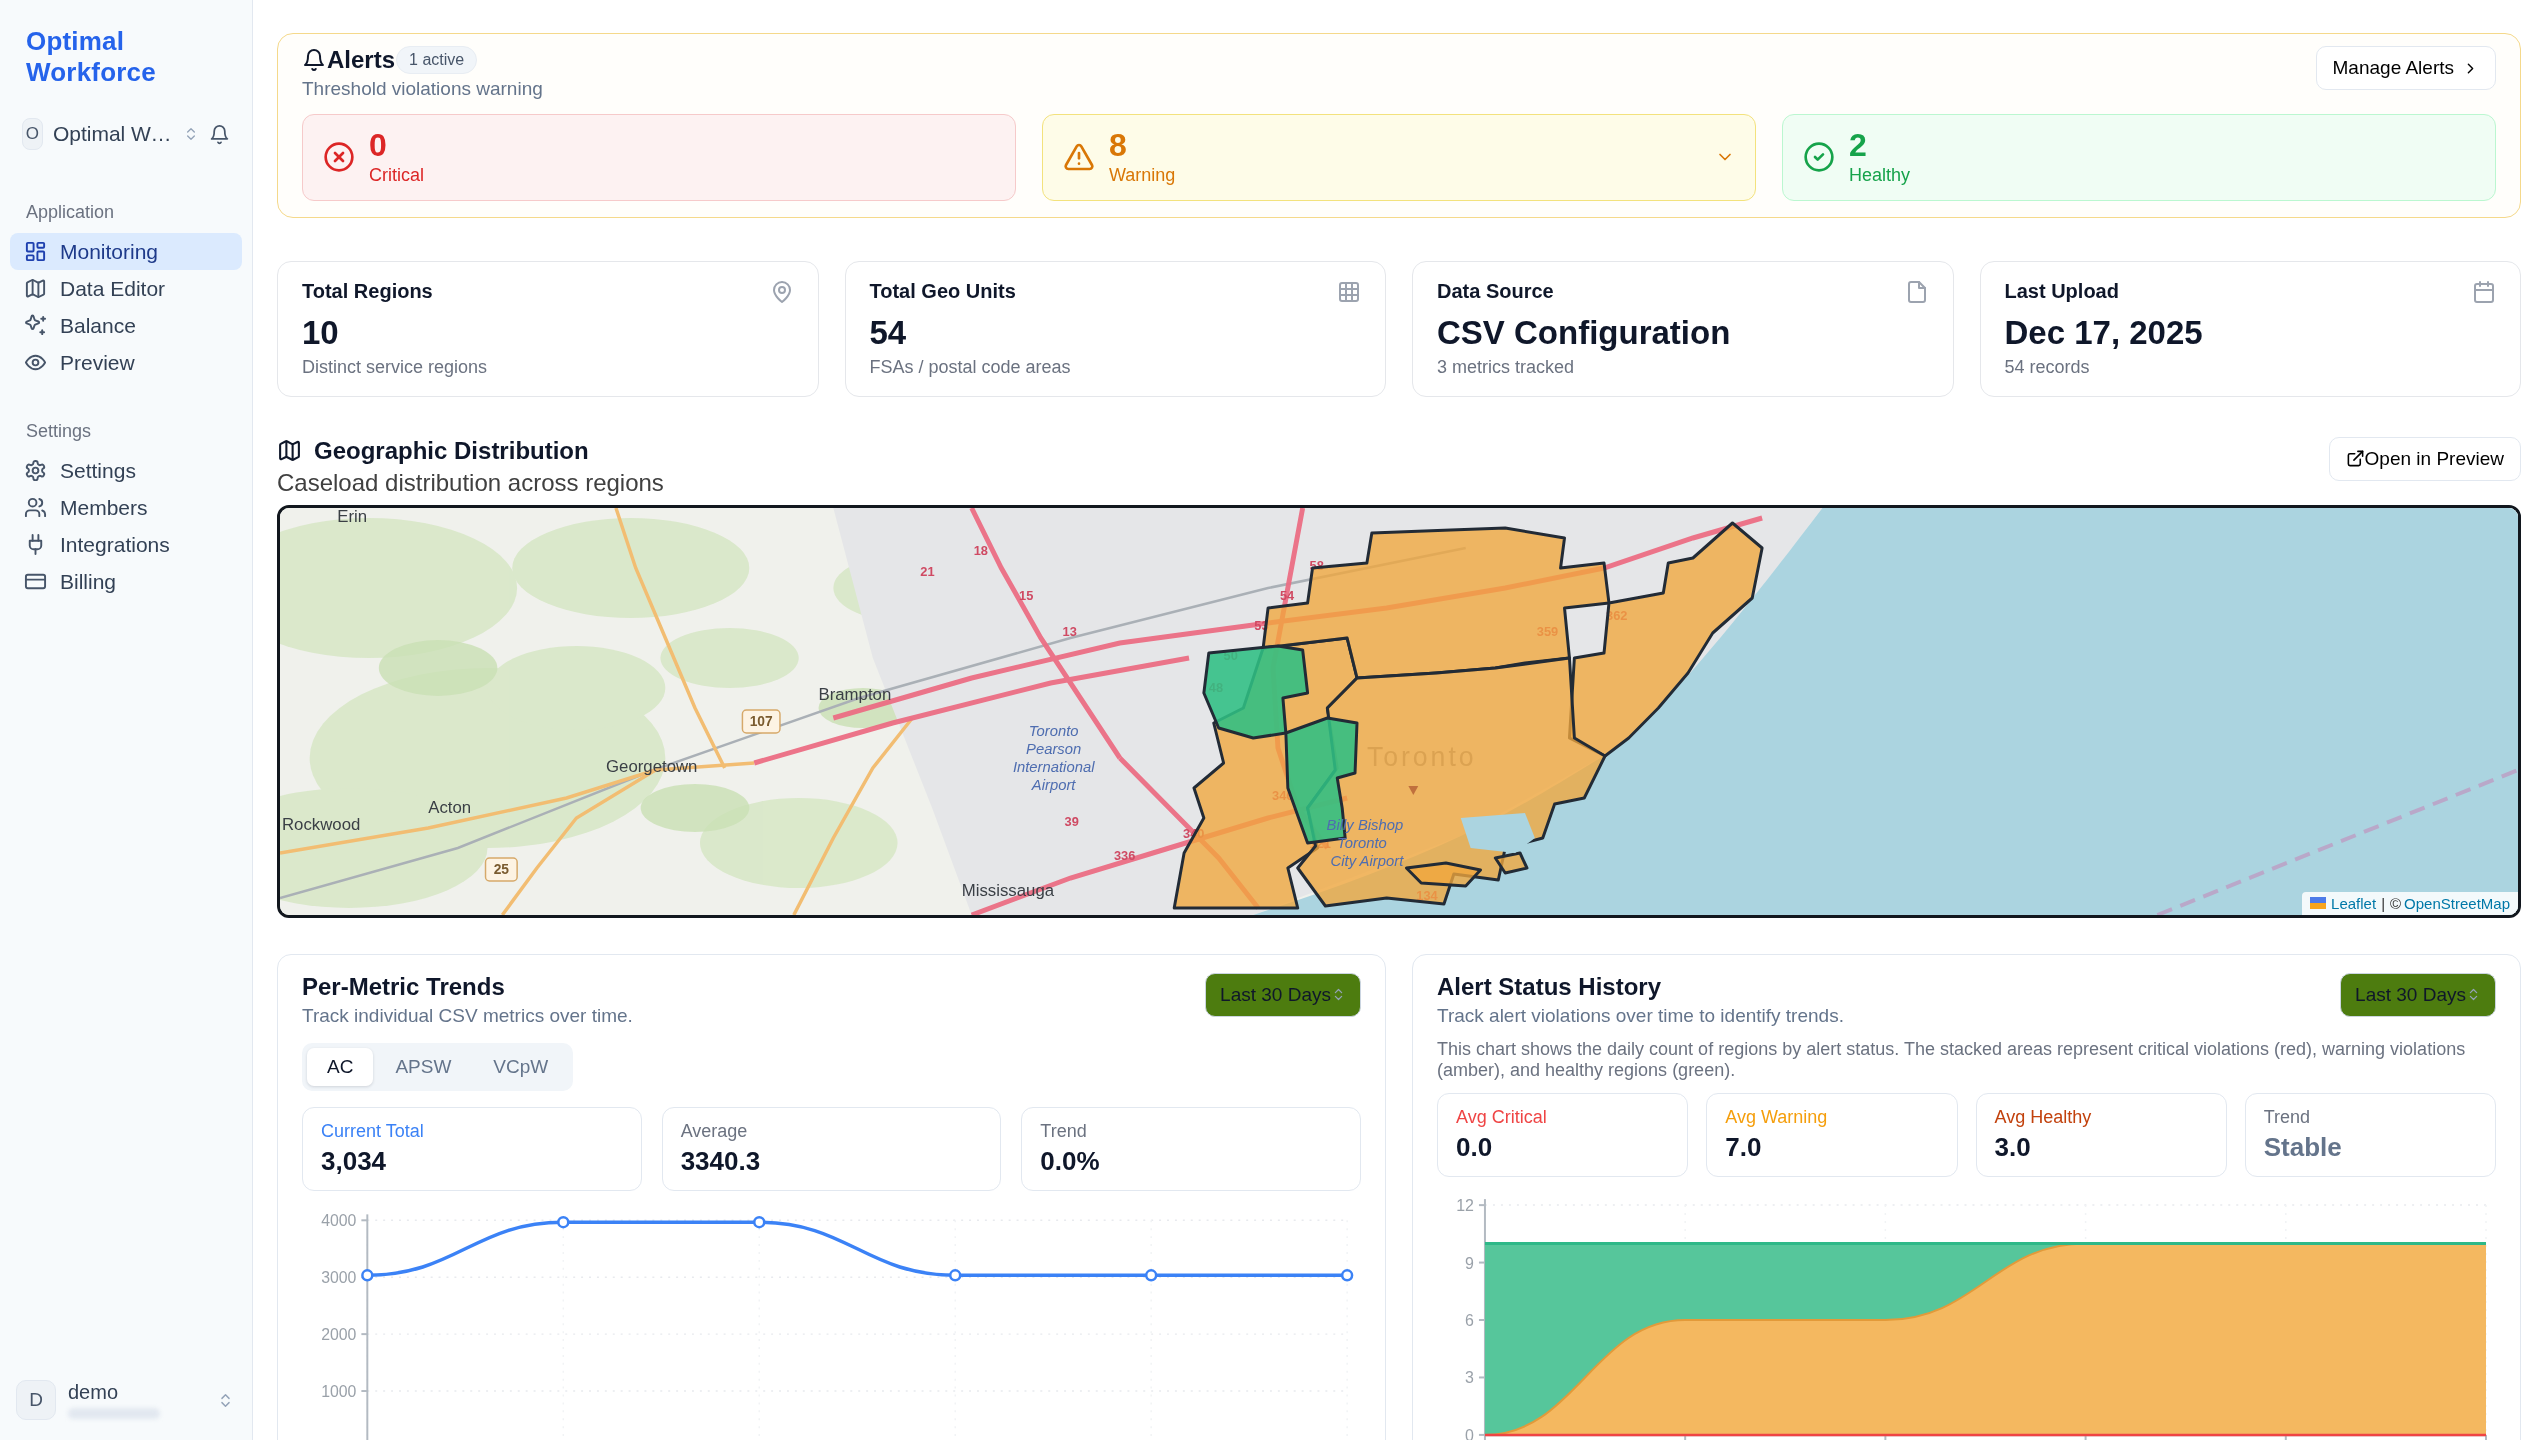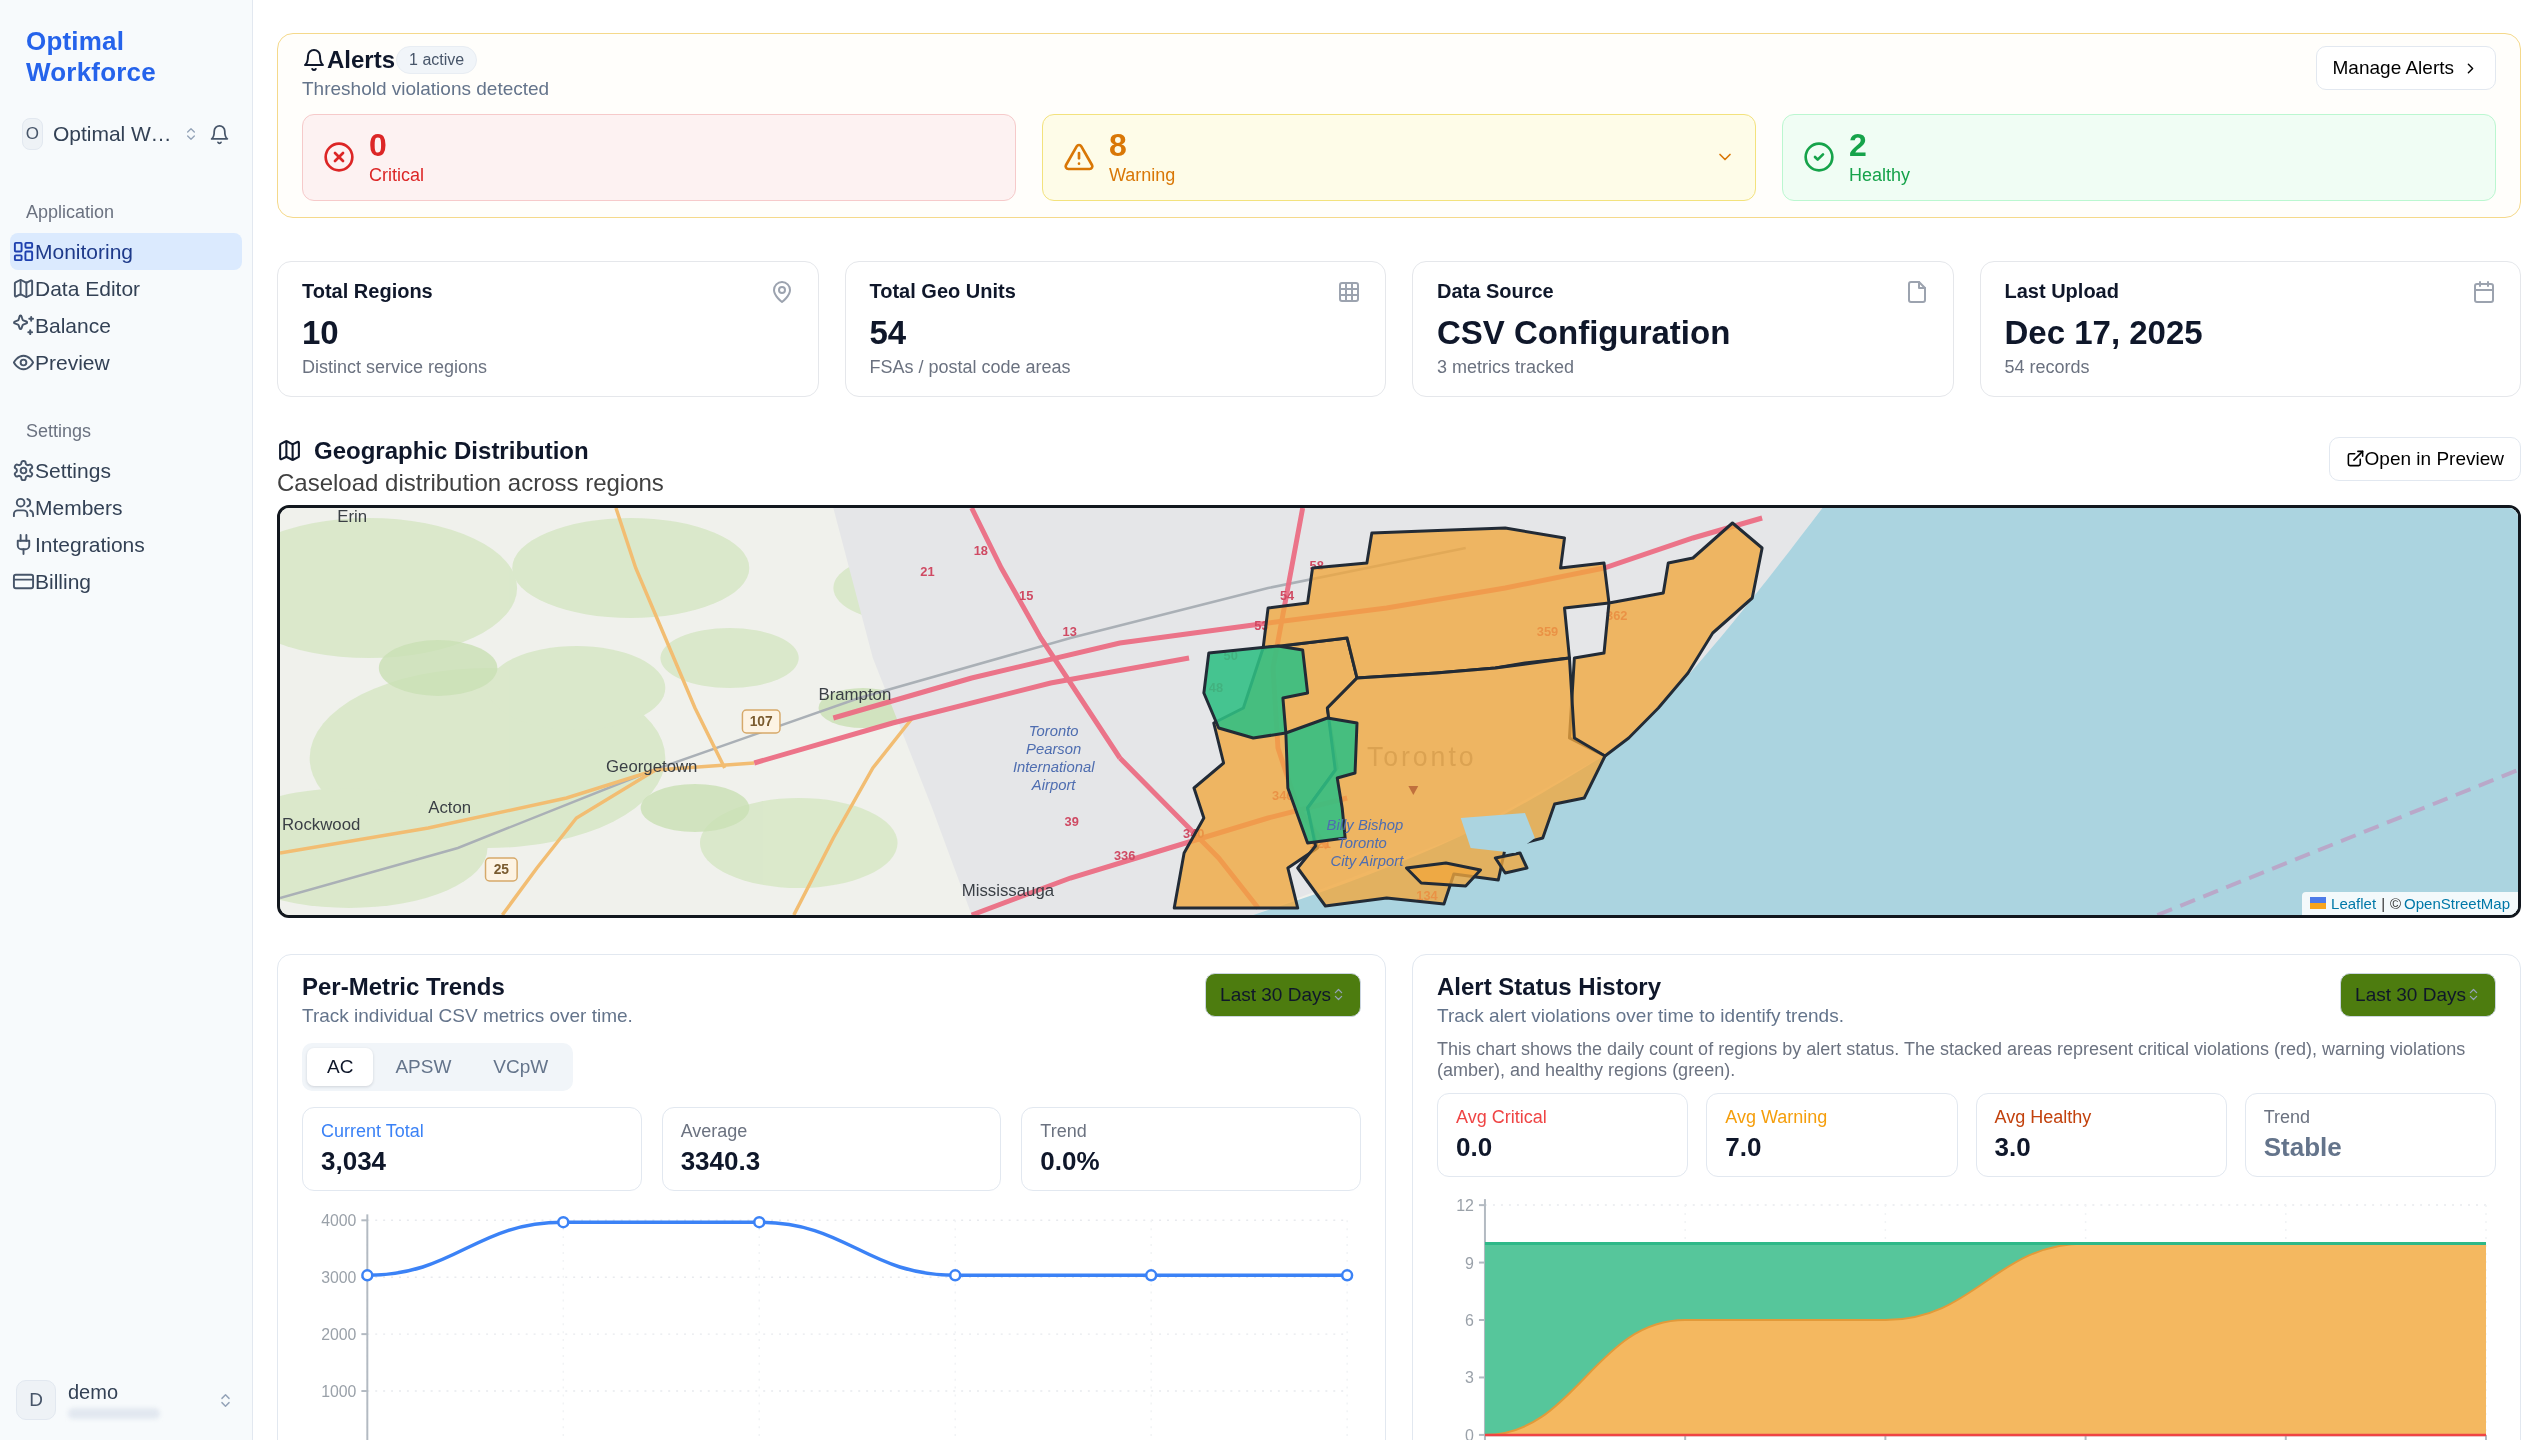--- a/index.html
+++ b/index.html
@@ -12,21 +12,21 @@
     border-right:1px solid #e2e8f0; padding:26px 0 0 0; display:flex; flex-direction:column; }
   .app-title { font-size:26px; font-weight:700; color:#2563eb; padding:0 26px; letter-spacing:.2px;}
   .ws-row { display:flex; align-items:center; gap:10px; margin:24px 14px 0 14px; padding:6px 8px; border-radius:10px; }
   .ws-avatar { width:32px; height:32px; border-radius:8px; background:#eef2f6; border:1px solid #e2e8f0;
     display:flex; align-items:center; justify-content:center; font-size:17px; color:#475569; }
   .ws-name { font-size:21px; color:#334155; font-weight:500; max-width:132px; white-space:nowrap; overflow:hidden; text-overflow:ellipsis;}
   .ws-chev { color:#94a3b8; display:flex; }
   .ws-bell { margin-left:auto; color:#475569; display:flex; }
   .nav-label { font-size:18px; color:#6b7280; font-weight:500; padding:0 26px; margin-top:46px; margin-bottom:10px;}
   .nav-label.second { margin-top:40px; }
-  .nav-item { display:flex; align-items:center; gap:0; height:37px; margin:0 10px; padding:0 2px;
+  .nav-item { display:flex; align-items:center; gap:13px; height:37px; margin:0 10px; padding:0 14px;
     border-radius:8px; color:#334155; font-size:21px; font-weight:500; cursor:pointer; }
   .nav-item svg { width:23px; height:23px; flex:none; color:#475569; }
   .nav-item.active { background:#dbeafe; color:#1e3a8a; }
   .nav-item.active svg { color:#1e40af; }
   .user-row { margin-top:auto; display:flex; align-items:center; gap:12px; padding:16px 18px 20px 16px; }
   .user-avatar { width:40px; height:40px; border-radius:10px; background:#eef2f6; border:1px solid #e2e8f0;
     display:flex; align-items:center; justify-content:center; font-size:19px; color:#475569; }
   .user-name { font-size:20px; color:#334155; font-weight:500; }
   .user-email-blur { width:92px; height:11px; border-radius:6px; background:#e2e8f0; filter:blur(2px); margin-top:4px;}
   .user-chev { margin-left:auto; color:#94a3b8; display:flex; }
@@ -221,21 +221,21 @@
     <div class="alerts-head">
       <div>
         <div class="alerts-title-row">
           <svg class="ic" width="24" height="24" viewBox="0 0 24 24">
               <path d="M6 8a6 6 0 1 1 12 0c0 7 3 9 3 9H3s3-2 3-9"></path>
               <path d="M10.3 21a1.94 1.94 0 0 0 3.4 0"></path>
             </svg>
           <span class="alerts-title">Alerts</span>
           <span class="alerts-badge">1 active</span>
         </div>
-        <div class="alerts-sub">Threshold violations detected</div>
+        <div class="alerts-sub">Threshold violations warning</div>
       </div>
       <button class="manage-btn">
         <span>Manage Alerts</span>
         <svg class="ic" width="17" height="17" viewBox="0 0 24 24">
             <path d="M9 18l6-6-6-6"></path>
           </svg>
       </button>
     </div>
     <div class="alerts-grid">
       <div class="a-card a-critical">

